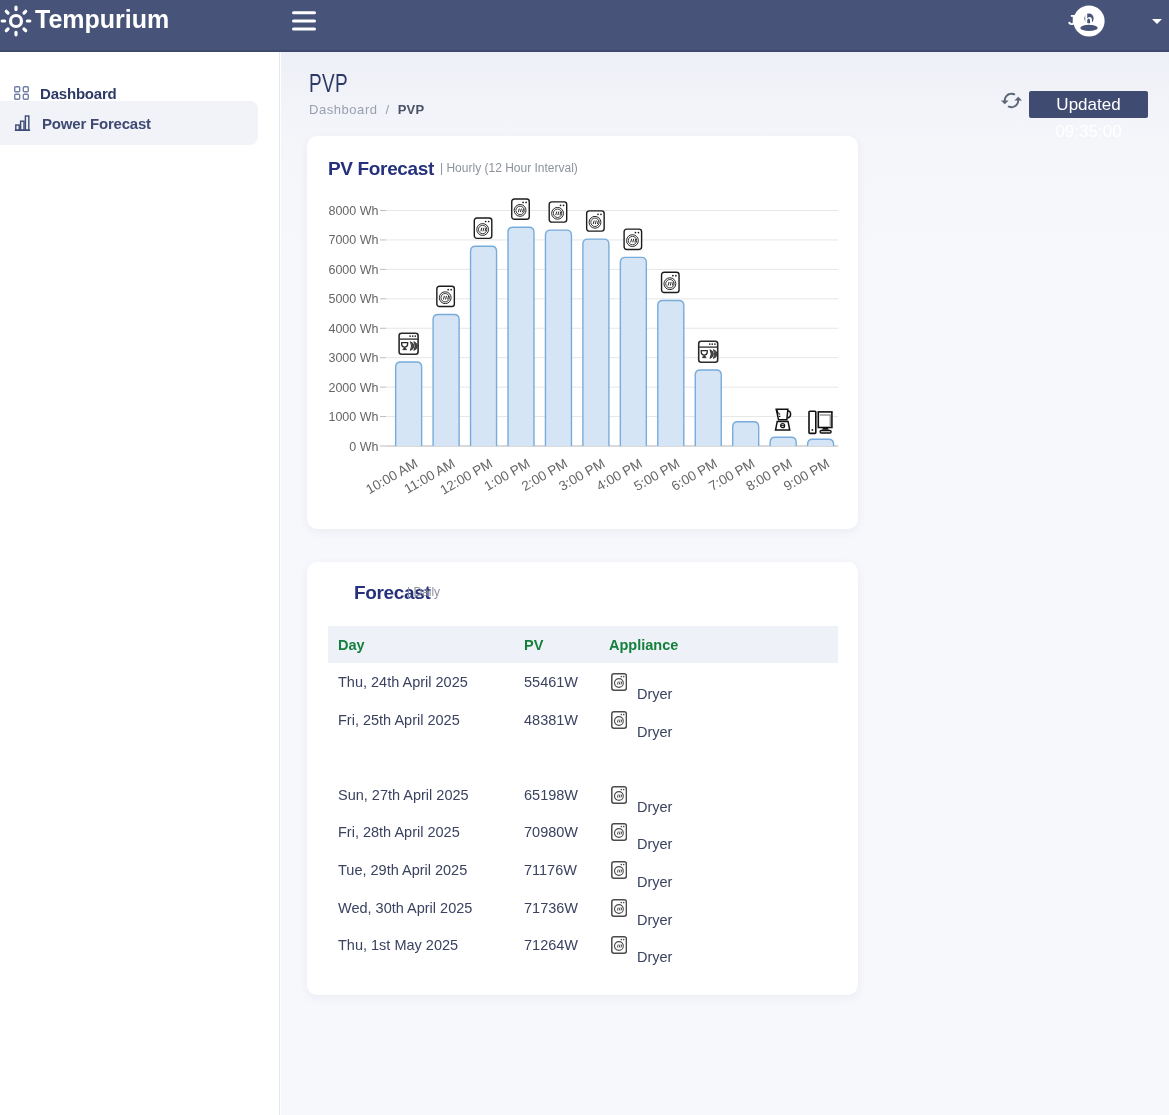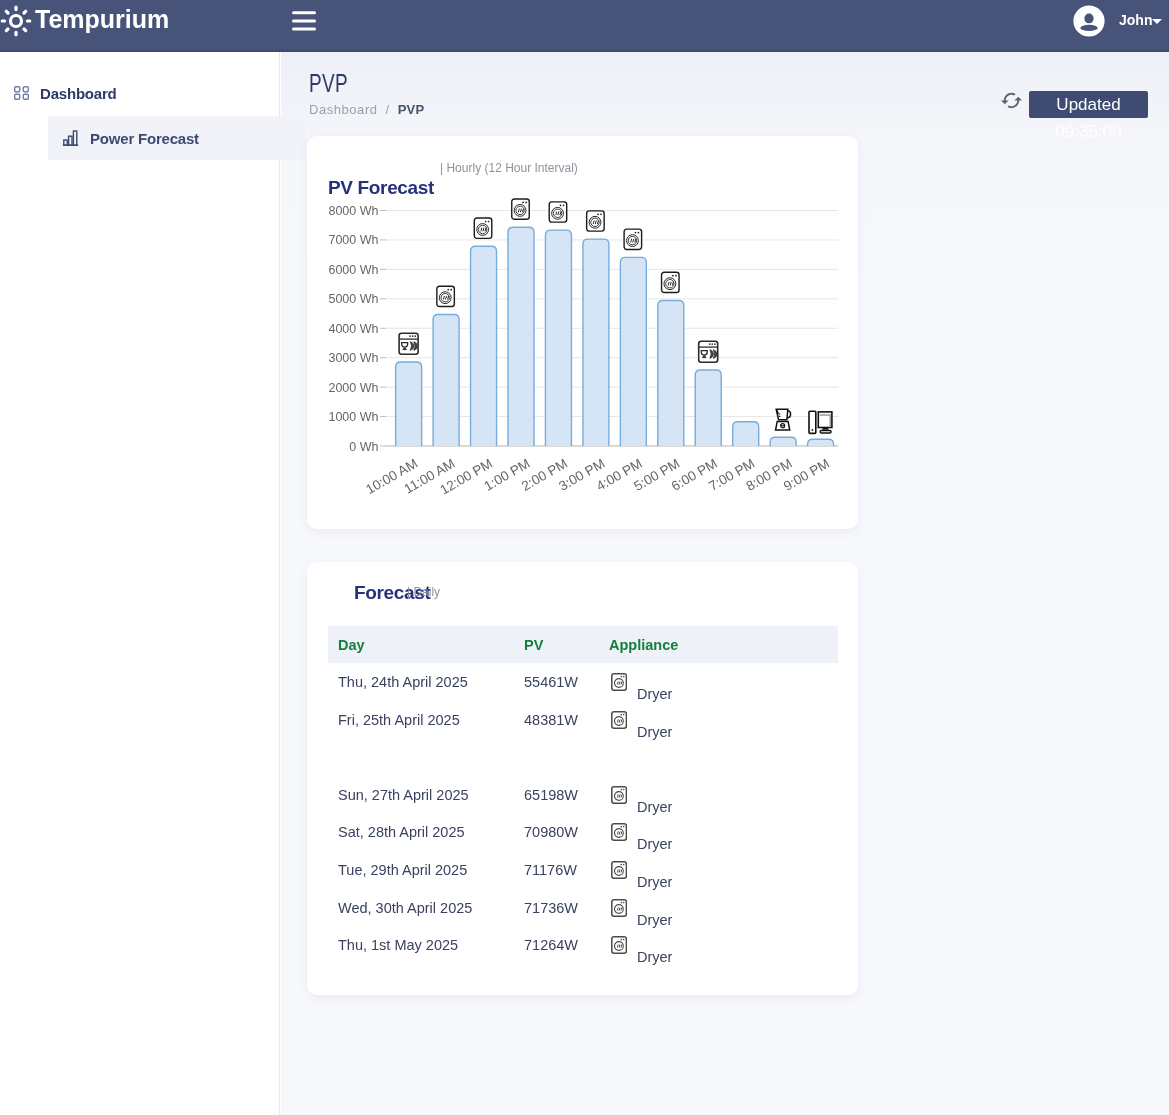--- a/index.html
+++ b/index.html
@@ -5,21 +5,21 @@
 * { margin:0; padding:0; box-sizing:border-box; }
 html,body { width:1169px; height:1115px; font-family:"Liberation Sans", sans-serif; background:#fff; overflow:hidden; }
 #page { position:relative; width:1169px; height:903px; }
 
 
 .nav { position:absolute; left:0; top:0; width:1169px; height:52px; background:#475379; border-bottom:2px solid #3e4a6b; }
 .logo { position:absolute; left:0px; top:5px; }
 .logoText { position:absolute; left:35px; top:5px; color:#fff; font-size:25px; font-weight:bold; }
 .burger { position:absolute; left:292px; top:10px; }
 .avatar { position:absolute; left:1073px; top:5px; }
-.john { position:absolute; left:1119px; top:12px; color:#fff; font-size:14px; font-weight:bold; }
+.john { position:absolute; left:1068px; top:12px; color:#fff; font-size:14px; font-weight:bold; }
 .caret { position:absolute; left:1152px; top:18.5px; width:0; height:0; border-left:5px solid transparent; border-right:5px solid transparent; border-top:5.5px solid #fff; }
 
 
 .side { position:absolute; left:0; top:52px; width:280px; height:1063px; background:#fff; border-right:1px solid #e4e7f0; }
 .sideItem { position:absolute; left:0; width:258px; height:44px; display:flex; align-items:center; padding-left:14px; }
 .sideItem .txt { font-size:15px; font-weight:bold; letter-spacing:-0.2px; color:#2e3a66; margin-left:11px; }
 .sideItem.active { background:#f1f3f9; border-radius:0 8px 8px 0; }
 .sideItem.active .txt { color:#3e4a74; }
 
 
@@ -146,42 +146,42 @@
       <svg width="15" height="14" viewBox="0 0 15 14">
         <g fill="none" stroke="#707fa8" stroke-width="1.4">
           <rect x="0.7" y="0.7" width="5" height="5" rx="1"></rect>
           <rect x="9.3" y="0.7" width="5" height="5" rx="1"></rect>
           <rect x="0.7" y="8.3" width="5" height="5" rx="1"></rect>
           <rect x="9.3" y="8.3" width="5" height="5" rx="1"></rect>
         </g>
       </svg>
       <span class="txt">Dashboard</span>
     </div>
-    <div class="sideItem active" style="top:64px;margin-left:48px;">
+    <div class="sideItem active" style="top:49px;">
       <svg width="17" height="16" viewBox="0 0 17 16">
         <g fill="none" stroke="#3d4a74" stroke-width="1.4">
           <path d="M0.8 15.2 H16.2"></path>
           <rect x="1.8" y="10" width="3.4" height="5.2"></rect>
           <rect x="6.6" y="6.2" width="3.4" height="9"></rect>
           <rect x="11.4" y="1" width="3.4" height="14.2"></rect>
         </g>
       </svg>
       <span class="txt">Power Forecast</span>
     </div>
   </div>
 
   <div class="h1">PVP</div>
   <div class="crumb">Dashboard<span class="sl">/</span><b>PVP</b></div>
   <svg class="refresh" width="23" height="23" viewBox="0 0 24 24">
     <path fill="#5c6575" d="M19 8l-4 4h3c0 3.31-2.69 6-6 6-1.01 0-1.97-.25-2.8-.7l-1.46 1.46C8.97 19.54 10.43 20 12 20c4.42 0 8-3.58 8-8h3l-4-4zM6 12c0-3.31 2.69-6 6-6 1.01 0 1.97.25 2.8.7l1.46-1.46C15.03 4.46 13.57 4 12 4c-4.42 0-8 3.58-8 8H1l4 4 4-4H6z"></path>
   </svg>
   <div class="badge">Updated 09:35:00</div>
 
   <div class="card" id="card1">
-    <div class="ct" style="position:absolute; top:22px;margin-top:19px;">PV Forecast</div>
+    <div class="ct" style="position:absolute; top:22px;">PV Forecast</div>
       <div class="cs" style="position:absolute; left:133px; top:25px;">| Hourly (12 Hour Interval)</div>
     <svg id="chart" width="551" height="393" viewBox="0 0 551 393" style="position:absolute;left:0;top:0;">
         <line x1="73" y1="310" x2="79" y2="310" stroke="#bdbdbd" stroke-width="1"></line>
         <line x1="79" y1="310" x2="531.3" y2="310" stroke="#b3b3b3" stroke-width="1"></line>
         <text x="71.5" y="314.5" font-size="12.5" fill="#666" text-anchor="end">0 Wh</text>
         <line x1="73" y1="280.5625" x2="79" y2="280.5625" stroke="#bdbdbd" stroke-width="1"></line>
         <line x1="79" y1="280.5625" x2="531.3" y2="280.5625" stroke="#e6e6e6" stroke-width="1"></line>
         <text x="71.5" y="285.0625" font-size="12.5" fill="#666" text-anchor="end">1000 Wh</text>
         <line x1="73" y1="251.125" x2="79" y2="251.125" stroke="#bdbdbd" stroke-width="1"></line>
         <line x1="79" y1="251.125" x2="531.3" y2="251.125" stroke="#e6e6e6" stroke-width="1"></line>
@@ -268,21 +268,21 @@
       </div>
       <div class="trow" style="top:213.8px;">
         <span class="cDay">Sun, 27th April 2025</span>
         <span class="cPV">65198W</span>
         <svg class="cIcon" width="16" height="18" viewBox="0 0 16 18">
           <use href="#dryerSm"></use>
         </svg>
         <span class="cAppTxt">Dryer</span>
       </div>
       <div class="trow" style="top:251.4px;">
-        <span class="cDay">Sat, 28th April 2025</span>
+        <span class="cDay">Fri, 28th April 2025</span>
         <span class="cPV">70980W</span>
         <svg class="cIcon" width="16" height="18" viewBox="0 0 16 18">
           <use href="#dryerSm"></use>
         </svg>
         <span class="cAppTxt">Dryer</span>
       </div>
       <div class="trow" style="top:289px;">
         <span class="cDay">Tue, 29th April 2025</span>
         <span class="cPV">71176W</span>
         <svg class="cIcon" width="16" height="18" viewBox="0 0 16 18">

